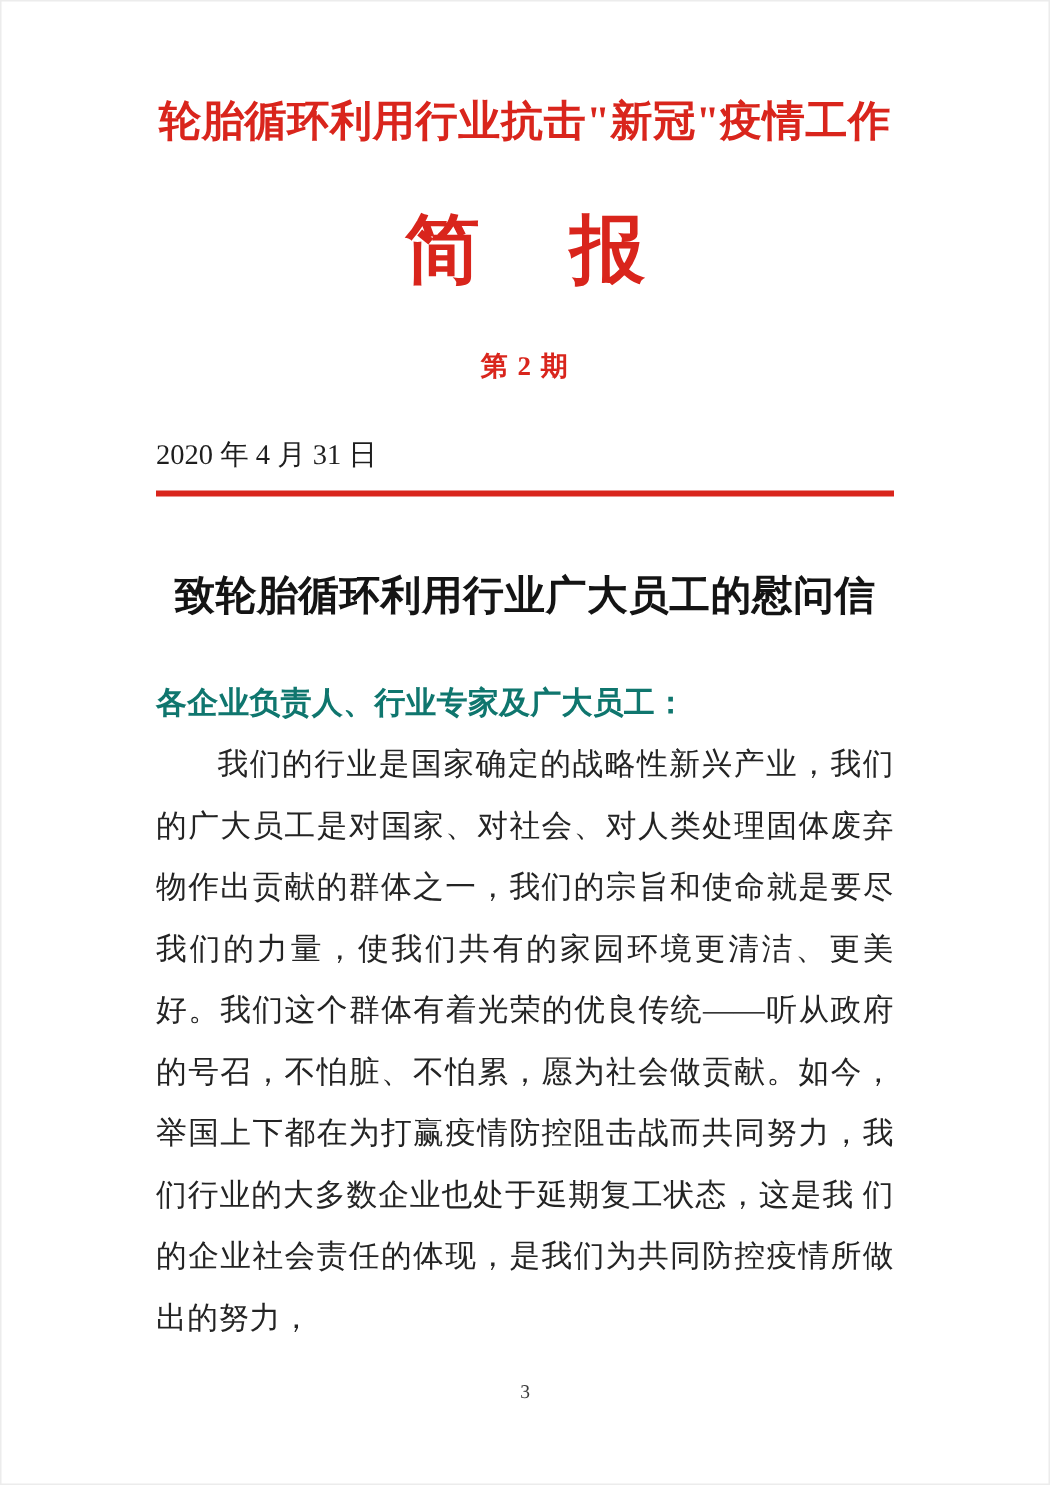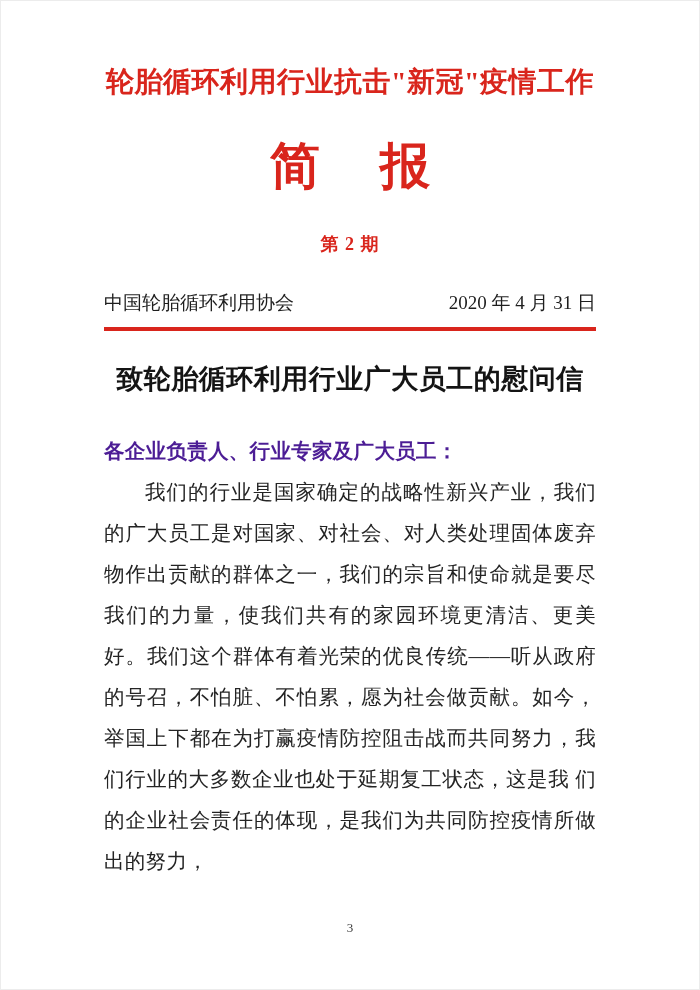--- a/index.html
+++ b/index.html
@@ -51,39 +51,39 @@
     font-size: 19px;
     color: #1e1e1e;
   }
   .red-rule {
     width: 492px;
     height: 4px;
     margin: 11px auto 0;
     background: #d9251c;
   }
   .letter-heading {
-    margin-top: 30px;
+    margin-top: 48px;
     text-align: center;
     font-size: 27px;
     font-weight: bold;
     color: #141414;
     letter-spacing: 0.5px;
   }
   .letter-body {
     width: 492px;
     margin: 34px auto 0;
     font-size: 20.5px;
     line-height: 41px;
     color: #242424;
     text-align: justify;
     letter-spacing: 0.3px;
   }
   .salutation {
     font-weight: bold;
-    color: #4c1d95;
+    color: #0f766e;
   }
   .letter-body p.para {
     text-indent: 2em;
     margin: 0;
   }
   .page-number {
     position: absolute;
     left: 0;
     right: 0;
     bottom: 54px;
@@ -101,21 +101,20 @@
     <div class="industry-title">轮胎循环利用行业抗击"新冠"疫情工作</div>
 
     <div class="bulletin-title">
       <span>简</span>
       <span>报</span>
     </div>
 
     <div class="issue-line">第 2 期</div>
 
     <div class="info-row">
-      <span>中国轮胎循环利用协会</span>
       <span>2020 年 4 月 31 日</span>
     </div>
 
     <div class="red-rule"></div>
   </div>
 
   <div class="letter-heading">致轮胎循环利用行业广大员工的慰问信</div>
 
   <div class="letter-body">
     <p class="salutation">各企业负责人、行业专家及广大员工：</p>

